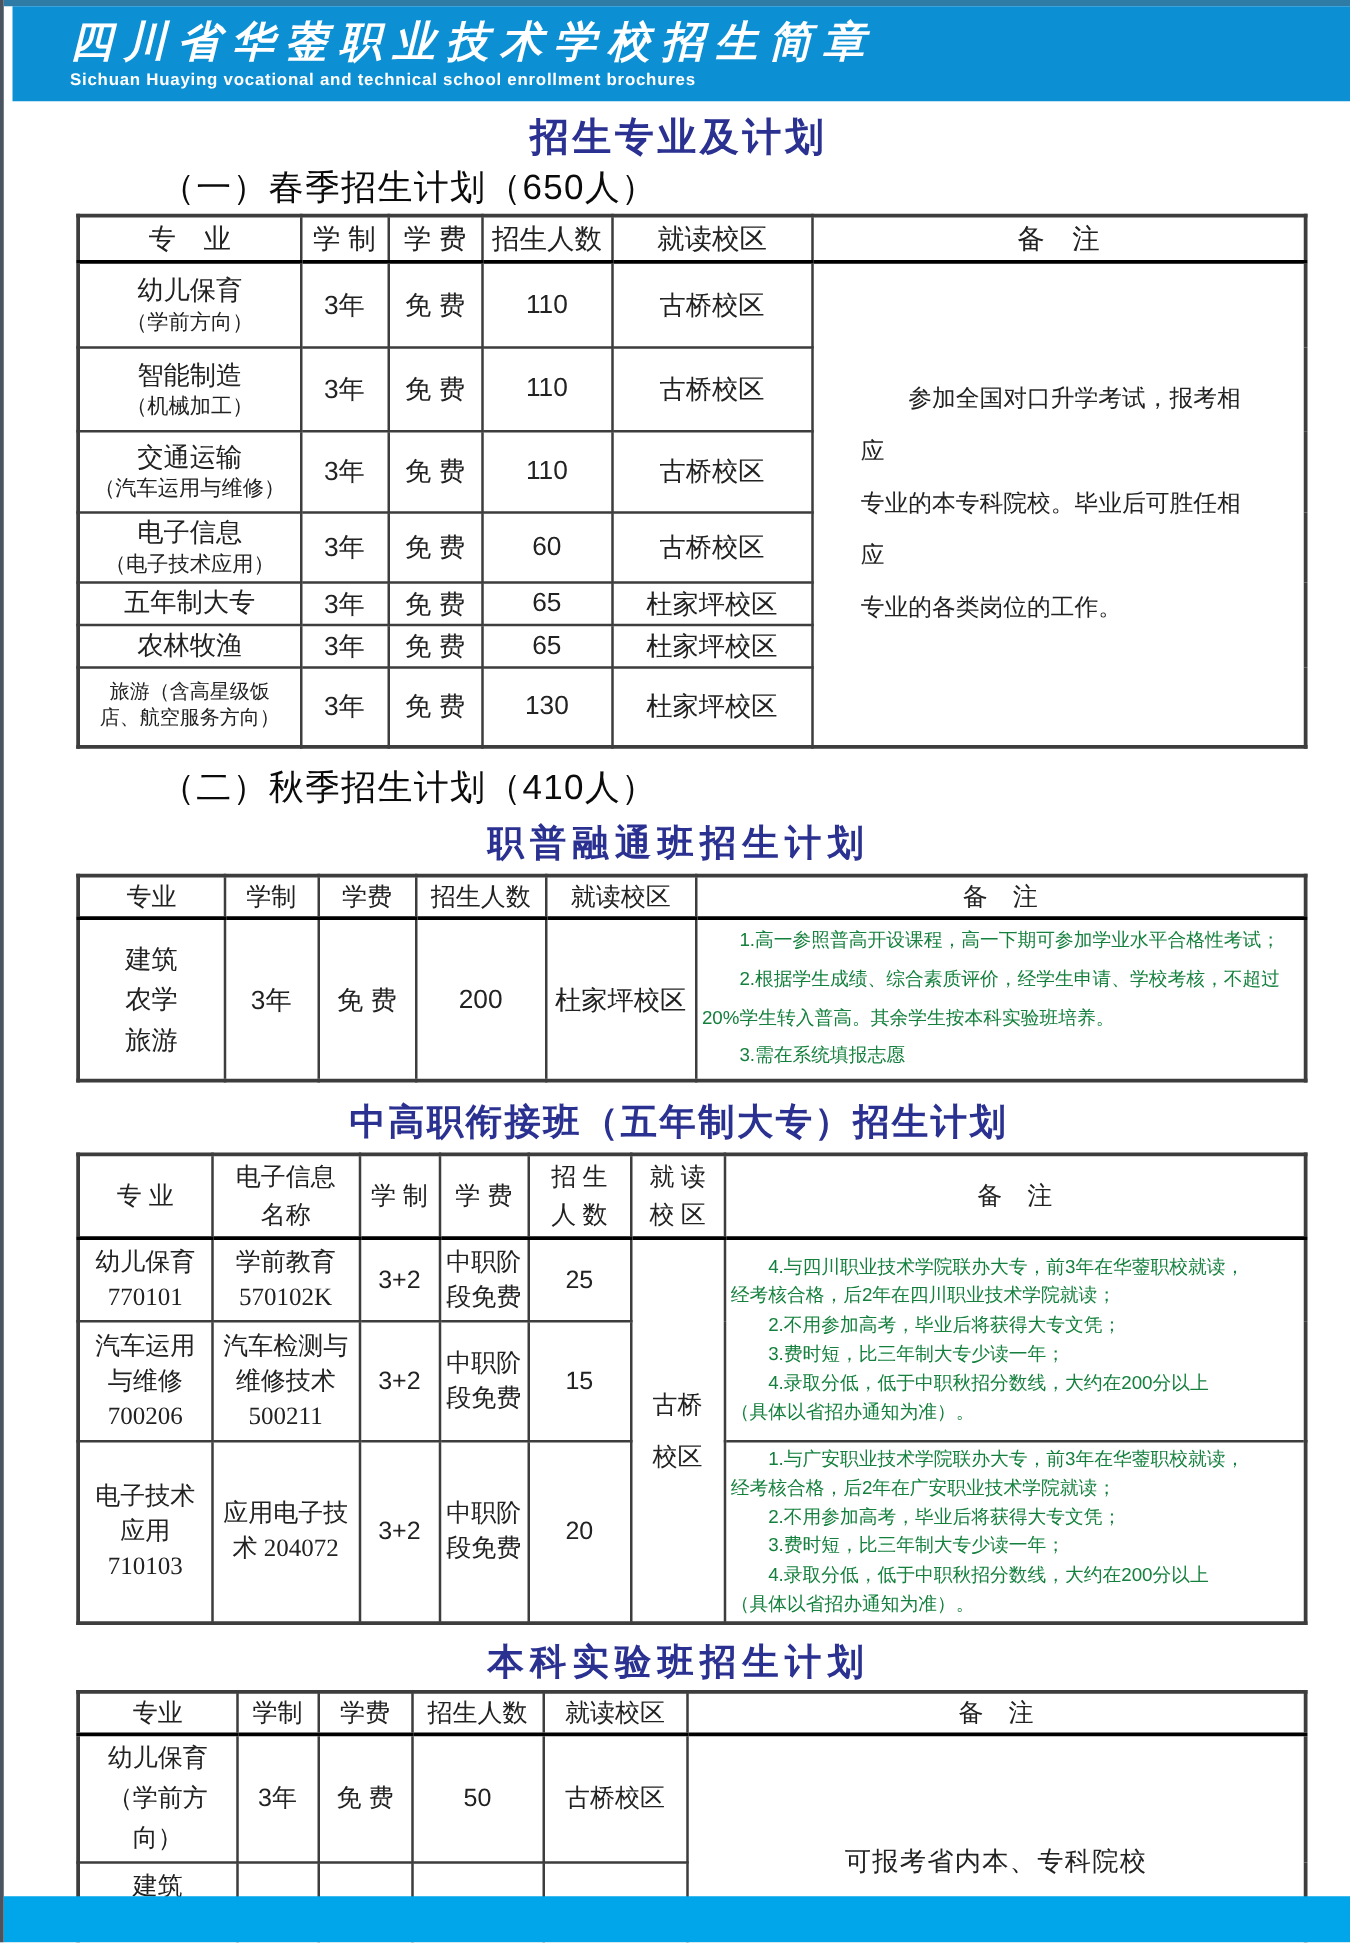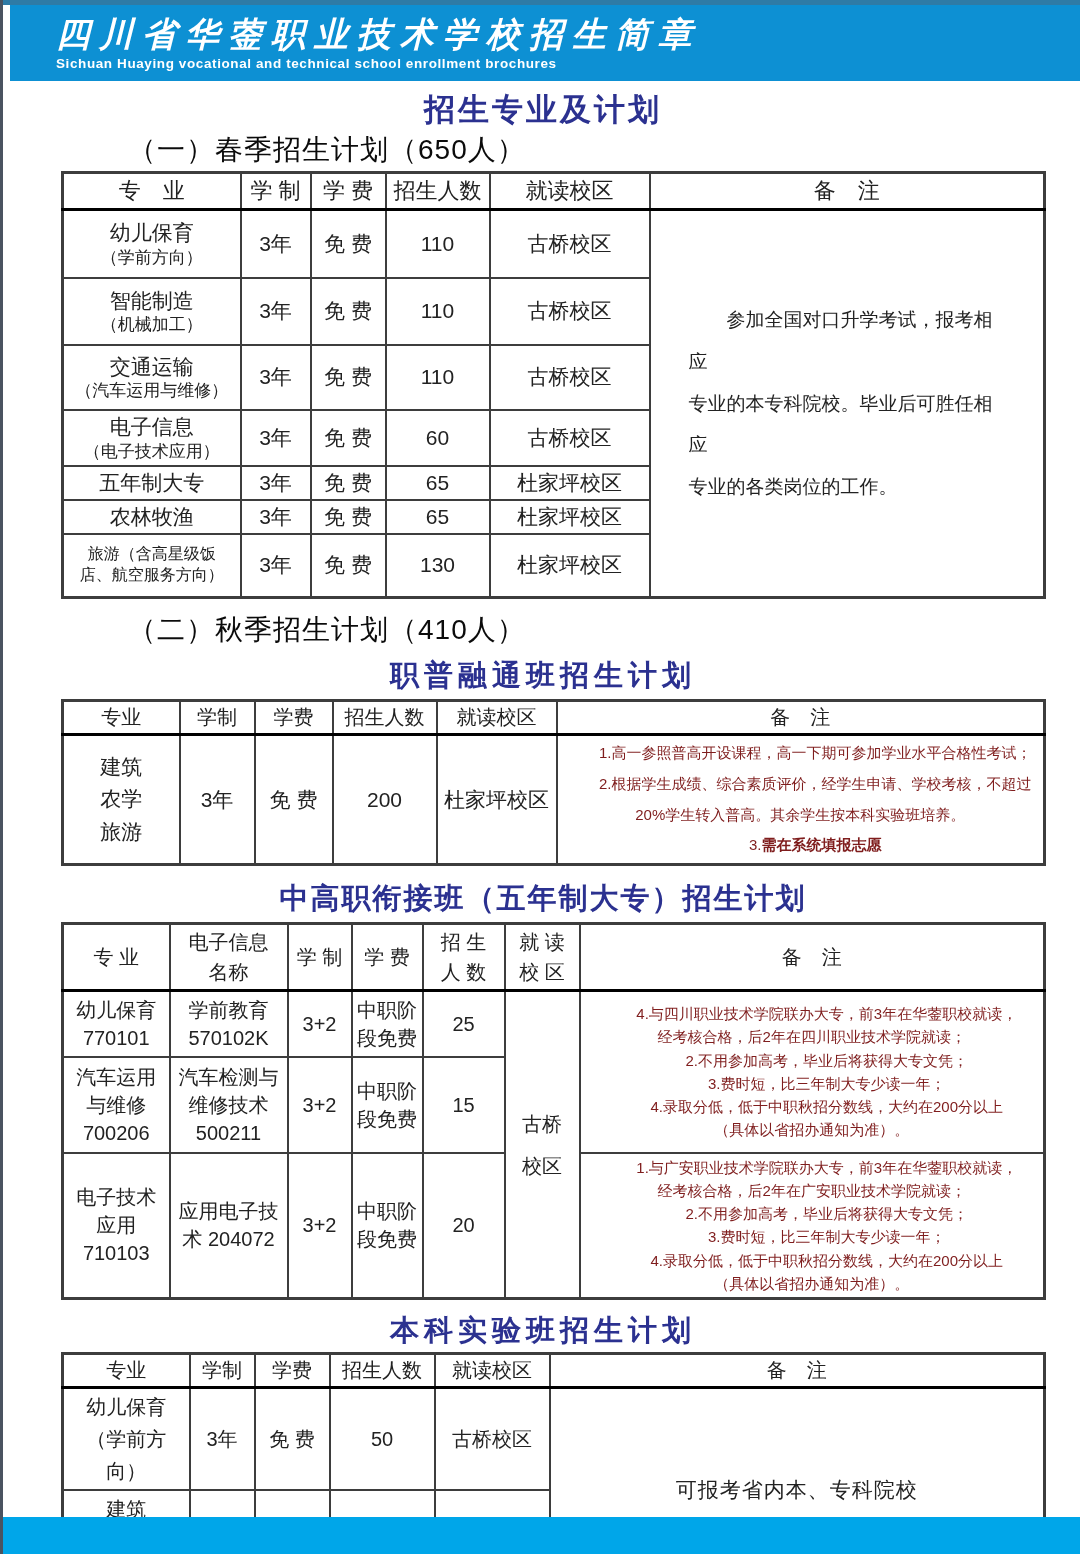--- a/index.html
+++ b/index.html
@@ -40,21 +40,21 @@
   table.t{
     border-collapse:collapse;table-layout:fixed;
     margin-left:58px;width:982px;
   }
   table.t th,table.t td{
     border:2px solid #3d3d3d;text-align:center;vertical-align:middle;
     padding:2px 4px;box-sizing:border-box;font-weight:normal;color:#222;
   }
   table.t{border:3px solid #3d3d3d;}
   table.t thead th{border-bottom:3px solid #000000;}
-  .ml{white-space:pre-line;}
+  .ml{white-space:pre-line;font-family:Liberation Serif, serif;}
   .sub{font-size:17px;line-height:1.25;}
   .sub:empty{display:none;}
   
   .t1{font-size:21px;}
   .t1 th{font-size:22px;height:36px;}
   .t1 .major{font-size:21px;line-height:1.3;}
   .t1-remark{
     text-align:left !important;
   }
   .t1-remark p{
@@ -68,25 +68,25 @@
   .t3{font-size:20px;}
   .t3 th{font-size:20px;height:60px;line-height:1.5;}
   .t3 td{line-height:1.4;}
   
   .t4{font-size:20px;}
   .t4 th{font-size:20px;height:31px;}
   .t4 td{line-height:1.6;}
   
   td.notes{text-align:left !important;vertical-align:middle;padding:6px 8px;}
   .note{
-    margin:0;text-indent:2em;white-space:pre-line;text-align:center;
-    font-size:15px;line-height:2.05;color:#7f1d1d;
+    margin:0;text-indent:2em;white-space:pre-line;text-align:left;
+    font-size:15px;line-height:2.05;color:#15803d;
   }
   .t3 .note{line-height:1.55;font-size:15px;}
-  .note b{font-weight:bold;}
+  .note b{font-weight:normal;}
   .center-remark{font-size:21px;letter-spacing:1px;}
   
   .footer-bar{
     position:absolute;left:0;right:0;bottom:0;height:37px;background:#00a6e9;
   }
 </style>
 </head>
 <body>
 
 <div class="page">

